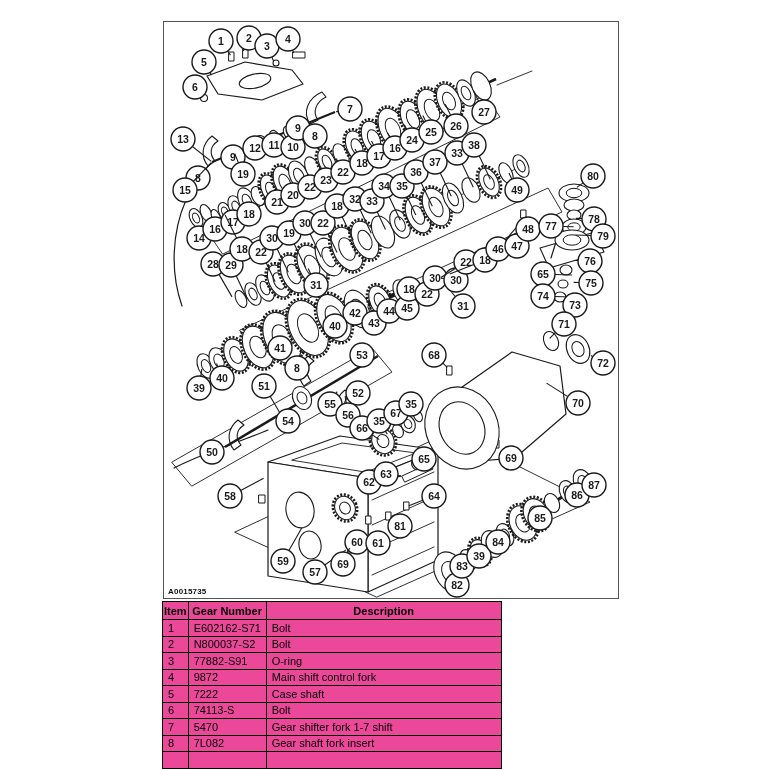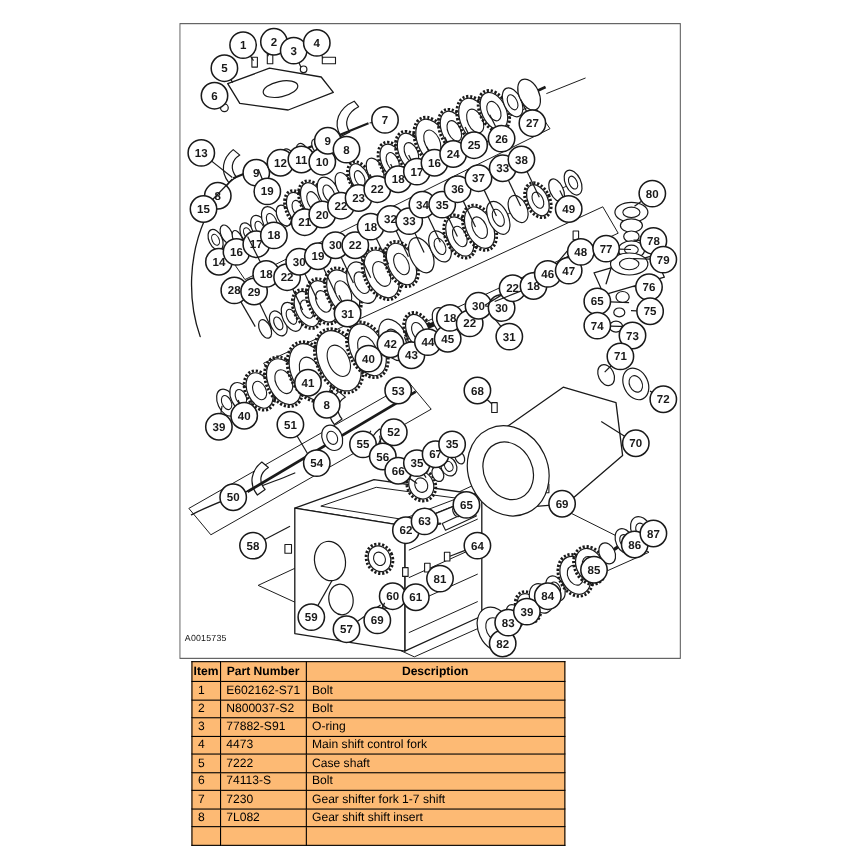--- a/index.html
+++ b/index.html
@@ -1,23 +1,23 @@
 <!DOCTYPE html>
 <html><head>
 <meta charset="utf-8">
 <style>
   html,body{margin:0;padding:0}
   body{width:770px;height:770px;overflow:hidden;background:#fff;
        font-family:"Liberation Sans",sans-serif;position:relative}
   .diagram{position:absolute;left:163px;top:21px;width:456px;height:578px}
   .diagram svg{display:block;width:456px;height:578px}
-  .figure-code{position:absolute;left:5px;bottom:14px;font-size:8px;font-weight:normal;
+  .figure-code{position:absolute;left:5px;bottom:3px;font-size:8px;font-weight:bold;
        color:#111;letter-spacing:.2px}
-  table.parts{position:absolute;left:174px;top:601px;border-collapse:collapse;
-       table-layout:fixed;background:#fdba74}
+  table.parts{position:absolute;left:162px;top:601px;border-collapse:collapse;
+       table-layout:fixed;background:#ec4899}
   .parts th,.parts td{border:1.6px solid #000;font-size:11px;color:#000;
        overflow:hidden;white-space:nowrap}
   .parts th{height:17px;font-weight:bold;text-align:center;padding:0 1px}
   .parts td{height:15.5px;padding:0 0 0 5px;font-weight:normal}
   .c-item{width:24px}.c-part{width:78px}.c-desc{width:235px}
 </style>
 </head>
 <body>
 
 <div class="diagram">
@@ -772,21 +772,21 @@
 
 <table class="parts">
   <colgroup>
       <col class="c-item">
       <col class="c-part">
       <col class="c-desc">
     </colgroup>
   <thead>
     <tr>
       <th>Item</th>
-      <th>Part Number</th>
+      <th>Gear Number</th>
       <th>Description</th>
     </tr>
   </thead>
   <tbody>
     <tr>
       <td>1</td>
       <td>E602162-S71</td>
       <td>Bolt</td>
     </tr>
     <tr>
@@ -794,42 +794,42 @@
       <td>N800037-S2</td>
       <td>Bolt</td>
     </tr>
     <tr>
       <td>3</td>
       <td>77882-S91</td>
       <td>O-ring</td>
     </tr>
     <tr>
       <td>4</td>
-      <td>4473</td>
+      <td>9872</td>
       <td>Main shift control fork</td>
     </tr>
     <tr>
       <td>5</td>
       <td>7222</td>
       <td>Case shaft</td>
     </tr>
     <tr>
       <td>6</td>
       <td>74113-S</td>
       <td>Bolt</td>
     </tr>
     <tr>
       <td>7</td>
-      <td>7230</td>
+      <td>5470</td>
       <td>Gear shifter fork 1-7 shift</td>
     </tr>
     <tr>
       <td>8</td>
       <td>7L082</td>
-      <td>Gear shift shift insert</td>
+      <td>Gear shaft fork insert</td>
     </tr>
     <tr>
       <td></td>
       <td></td>
       <td></td>
     </tr>
   </tbody>
 </table>
 
 </body></html>

